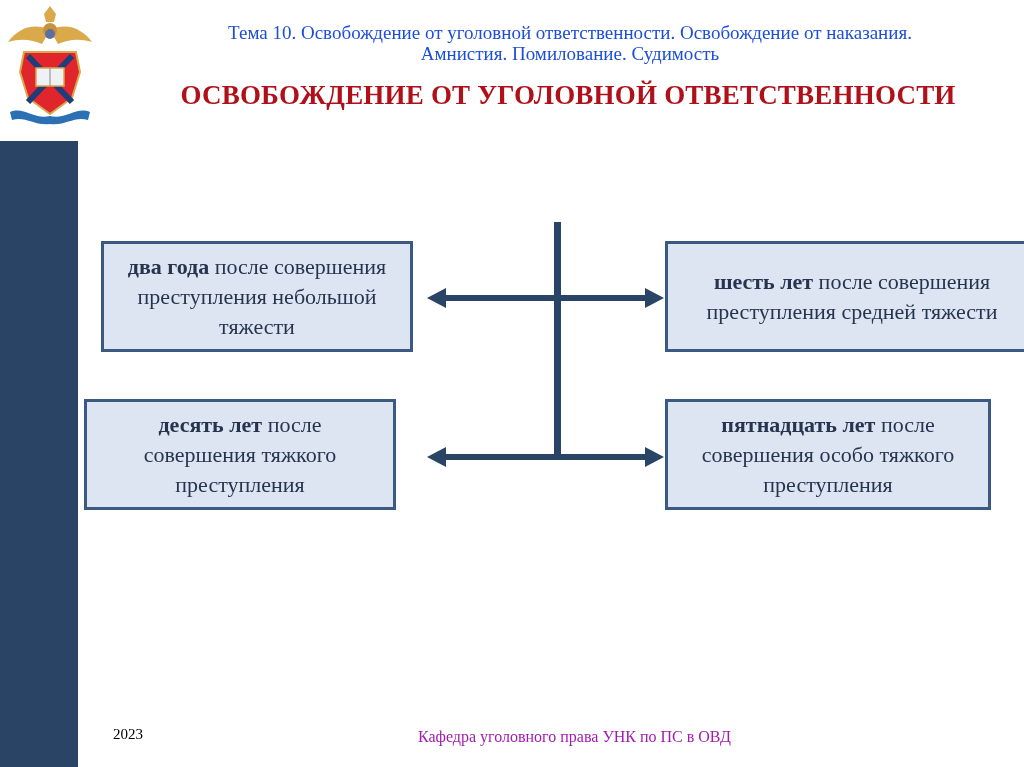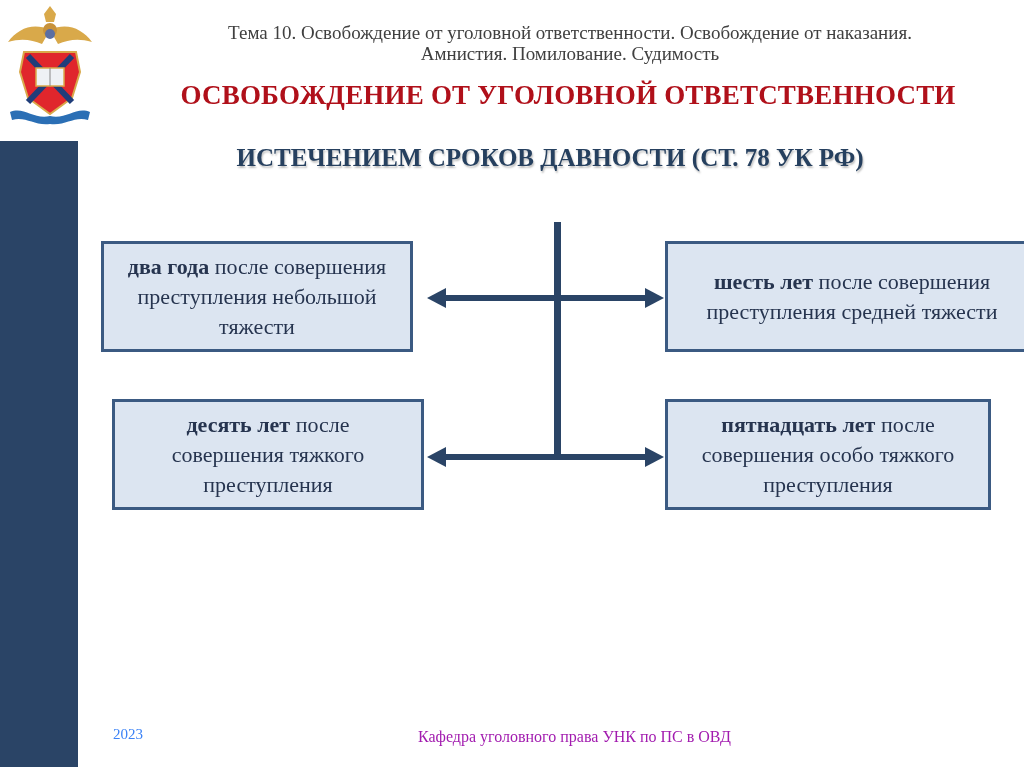--- a/index.html
+++ b/index.html
@@ -10,21 +10,21 @@
   }
   .sidebar {
     position: absolute; left: 0; top: 141px; width: 78px; height: 626px;
     background: #2a4466;
   }
   .emblem {
     position: absolute; left: 4px; top: 2px; width: 92px; height: 126px;
   }
   .topic {
     position: absolute; left: 140px; top: 22px; width: 860px;
-    text-align: center; color: #404040; font-size: 19px; line-height: 21px;
+    text-align: center; color: #1d4ed8; font-size: 19px; line-height: 21px;
   }
   .main-title {
     position: absolute; left: 100px; top: 80px; width: 936px;
     text-align: center; color: #b0101a; font-size: 27px; font-weight: bold;
     letter-spacing: 0.2px;
   }
   .sub-title {
     position: absolute; left: 100px; top: 142px; width: 900px;
     text-align: center; color: #26405f; font-size: 25px; font-weight: bold;
     line-height: 32px; text-shadow: 1px 2px 2px rgba(0,0,0,0.25);
@@ -32,25 +32,25 @@
   .box {
     position: absolute; width: 312px; height: 111px;
     background: #dce5f1; border: 3px solid #3b5a82; box-sizing: border-box;
     display: flex; align-items: center; justify-content: center;
     text-align: center; color: #26344f; font-size: 22px; line-height: 30px;
     padding: 0 8px;
   }
   .box b { font-weight: bold; }
   .box-tl { left: 101px; top: 241px; }
   .box-tr { left: 665px; top: 241px; width: 374px; }
-  .box-bl { left: 112px; top: 399px; }
+  .box-bl { left: 84px; top: 399px; }
   .box-br { left: 665px; top: 399px; width: 326px; text-align: center; }
   .connector { position: absolute; left: 0; top: 0; }
   .footer-year {
-    position: absolute; left: 113px; top: 726px; color: #3b82f6; font-size: 15px;
+    position: absolute; left: 113px; top: 726px; color: #000000; font-size: 15px;
   }
   .footer-dept {
     position: absolute; left: 418px; top: 728px; color: #a21caf; font-size: 16px;
   }
 </style>
 </head>
 <body>
 
 <div class="sidebar"></div>
 
@@ -76,21 +76,20 @@
 <div class="topic">
   <div>Тема 10. Освобождение от уголовной ответственности. Освобождение от наказания.</div>
   <div>Амнистия. Помилование. Судимость</div>
 </div>
 
 <div class="main-title" style="left:100px;width:936px;">
   <span>ОСВОБОЖДЕНИЕ ОТ УГОЛОВНОЙ ОТВЕТСТВЕННОСТИ</span>
 </div>
 
 <div class="sub-title">
-  <div>ИСТЕЧЕНИЕМ СРОКОВ ДАВНОСТИ (СТ. 78 УК РФ)</div>
 </div>
 
 <svg class="connector" width="1024" height="767">
   <g fill="#2a4466" stroke="none">
 
     <rect x="554" y="222" width="7" height="235"></rect>
 
     <rect x="443" y="295" width="204" height="6"></rect>
 
     <rect x="443" y="454" width="204" height="6"></rect>

